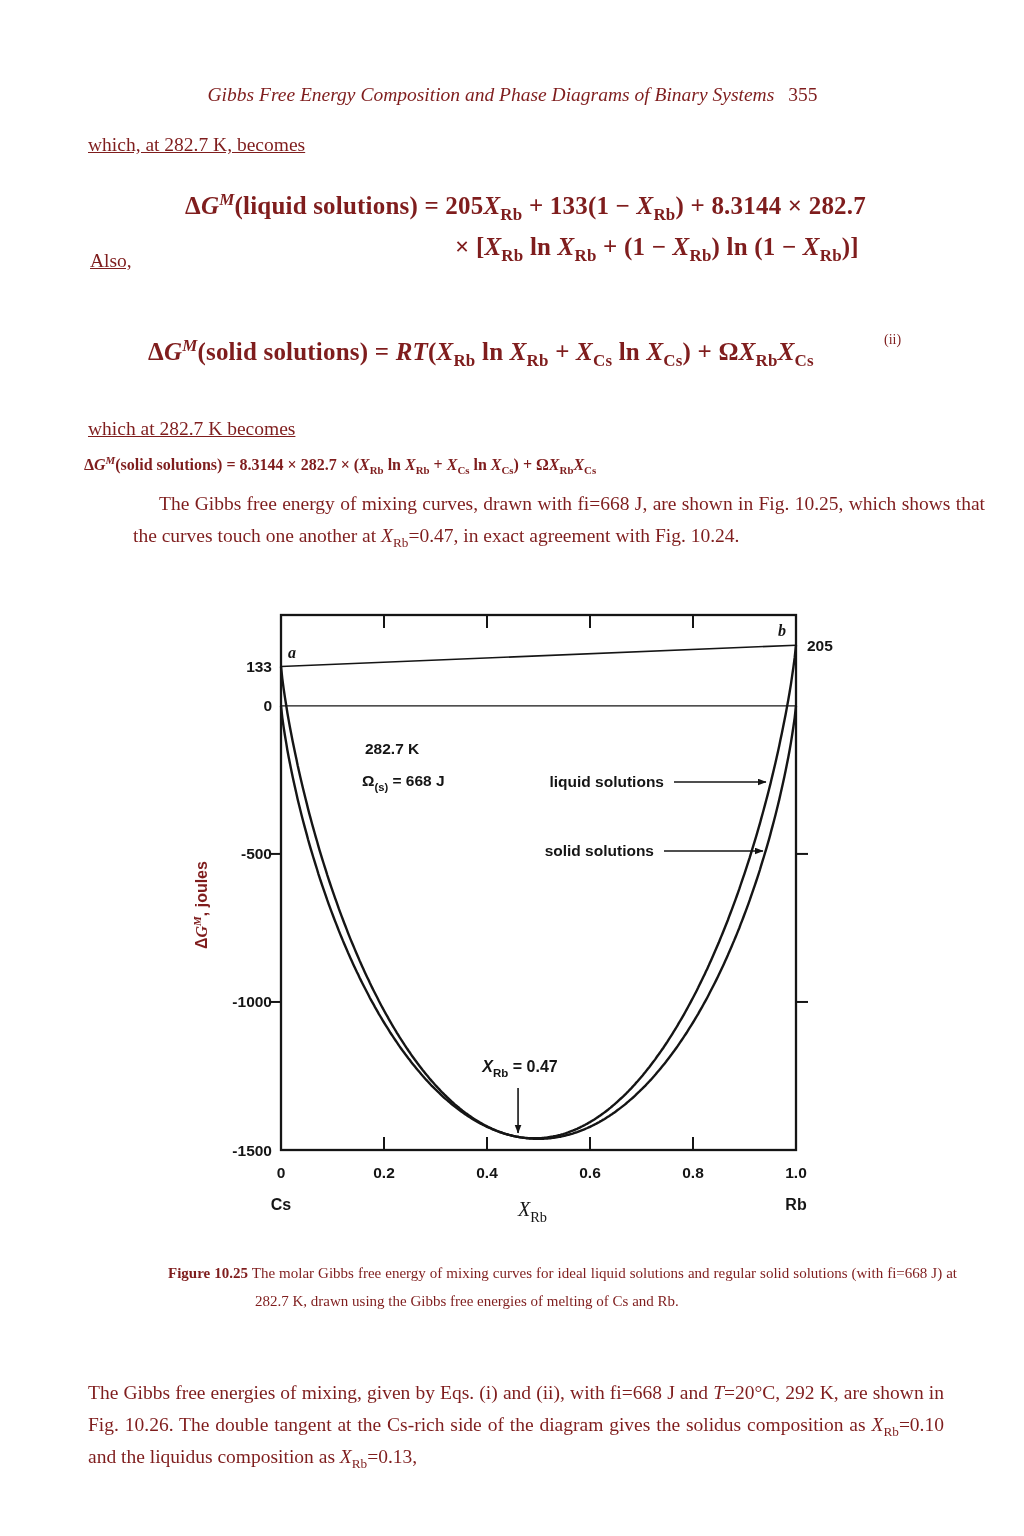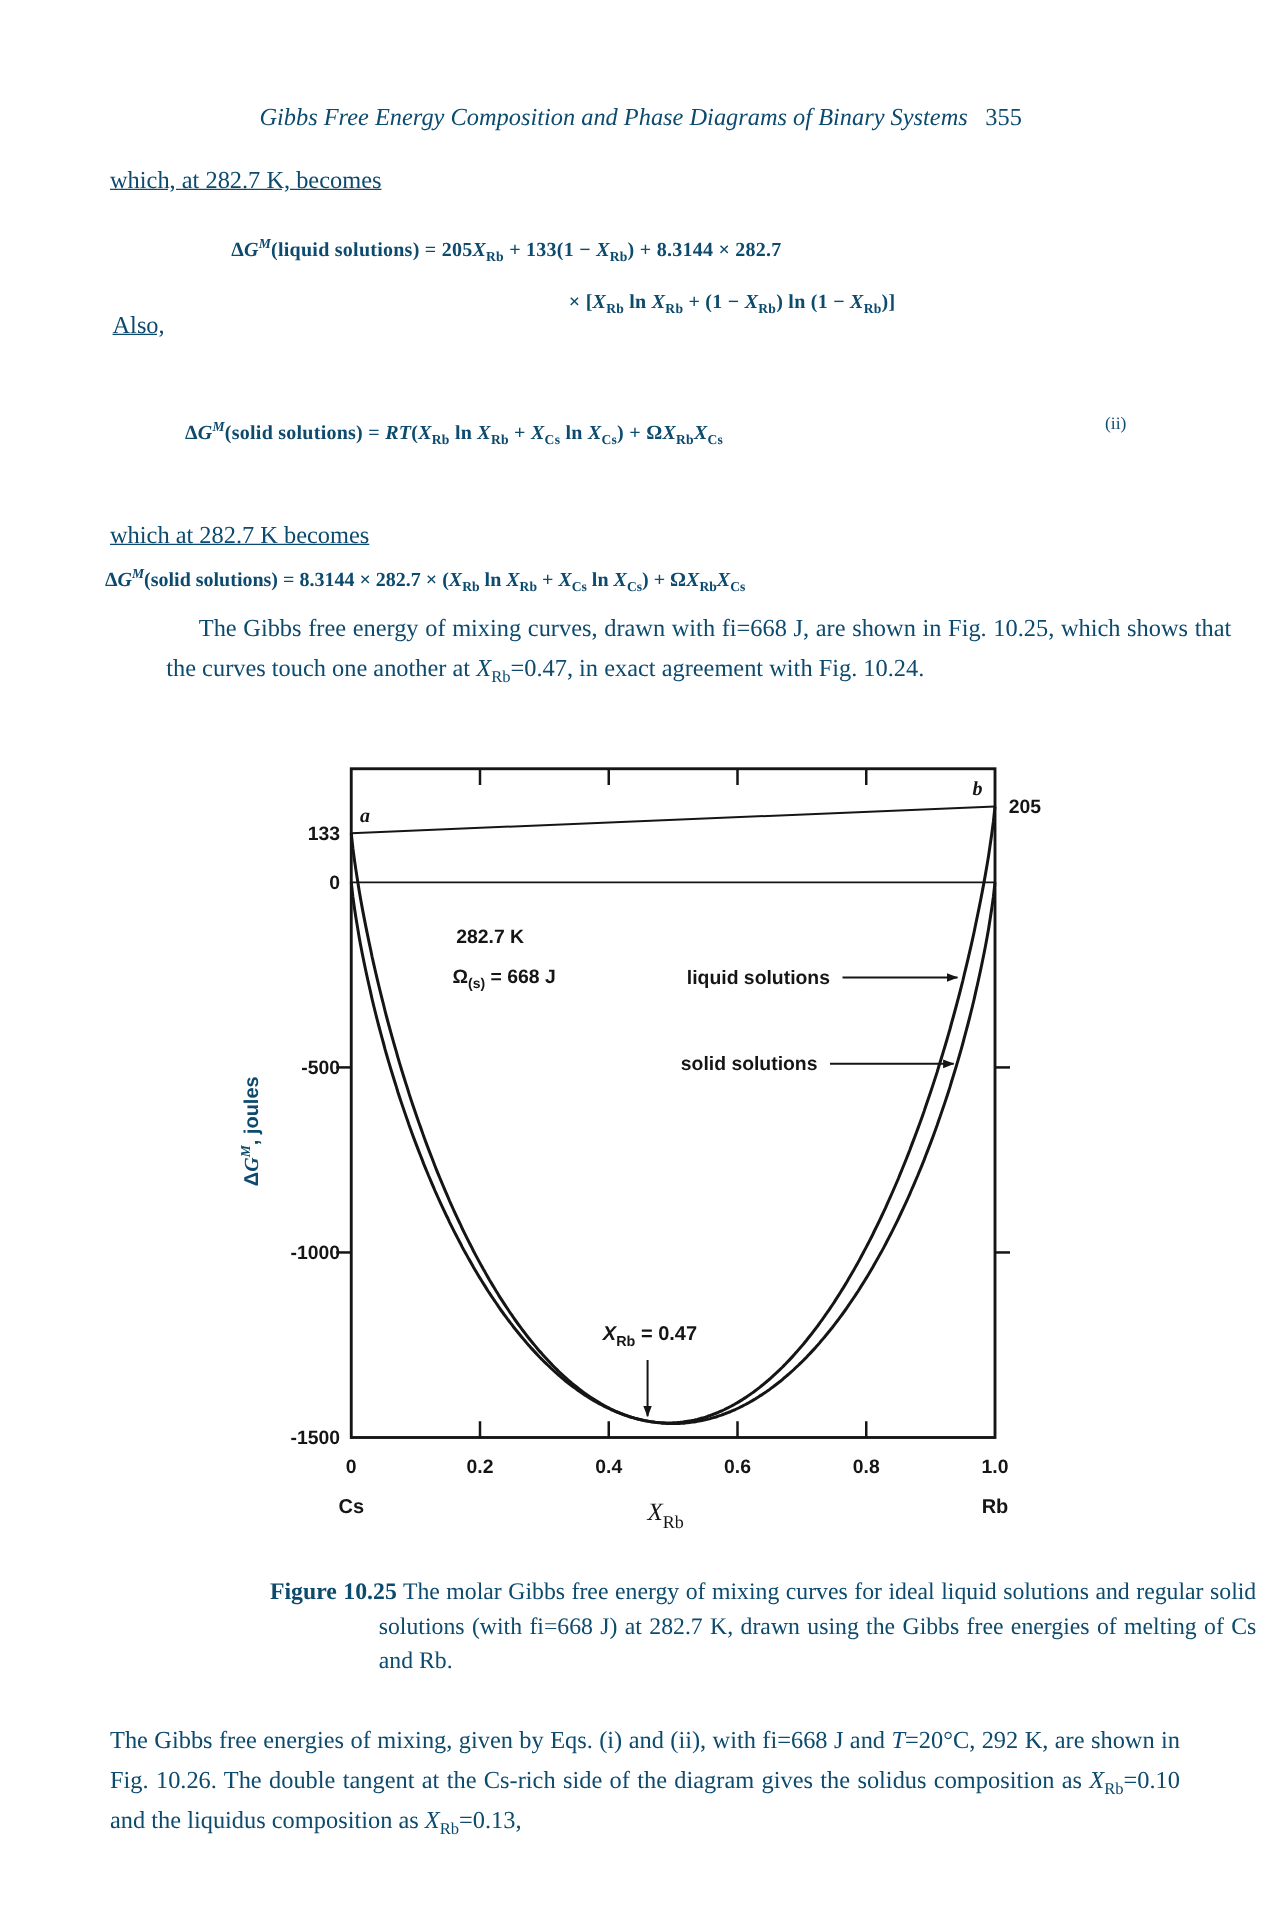--- a/index.html
+++ b/index.html
@@ -1,30 +1,30 @@
 <!DOCTYPE html>
 <html><head>
 <meta charset="utf-8">
 <style>
   html,body{margin:0;padding:0;background:#ffffff;}
   .page{position:relative;width:1024px;height:1536px;background:#ffffff;
-        font-family:"Liberation Serif",serif;color:#0c4a6e;overflow:hidden;}
+        font-family:"Liberation Serif",serif;color:#7f1d1d;overflow:hidden;}
   .abs{position:absolute;}
   sub,sup{font-size:68%;line-height:0;}
   .header{left:90px;top:84px;width:845px;text-align:center;font-size:19.5px;white-space:nowrap;}
   .header .ital{font-style:italic;}
   .header .pageno{margin-left:14px;}
   .bodyline{font-size:19.5px;white-space:nowrap;text-decoration:underline;}
-  .eq{font-weight:700;font-size:16px;white-space:nowrap;letter-spacing:.2px;}
+  .eq{font-weight:700;font-size:25px;white-space:nowrap;letter-spacing:.2px;}
   .eq i{font-weight:700;}
   .eq-small{font-size:16px;letter-spacing:0;}
   .eqnum{font-size:14px;}
   .para{font-size:19.5px;line-height:32px;text-align:justify;}
   .para-indent{text-indent:26px;margin-left:45px;}
-  .caption{font-size:19px;line-height:27.5px;text-align:justify;padding-left:87px;text-indent:-87px;margin-left:48px;}
+  .caption{font-size:15px;line-height:27.5px;text-align:justify;padding-left:87px;text-indent:-87px;}
   .capbold{font-weight:700;}
   .ylabel{left:125px;top:893px;width:160px;height:24px;transform:rotate(-90deg);
           transform-origin:50% 50%;text-align:center;
           font-family:"Liberation Sans",sans-serif;font-size:16px;font-weight:700;}
   .ylabel i{font-family:"Liberation Serif",serif;}
 </style>
 </head>
 <body>
 
 <div class="page">

